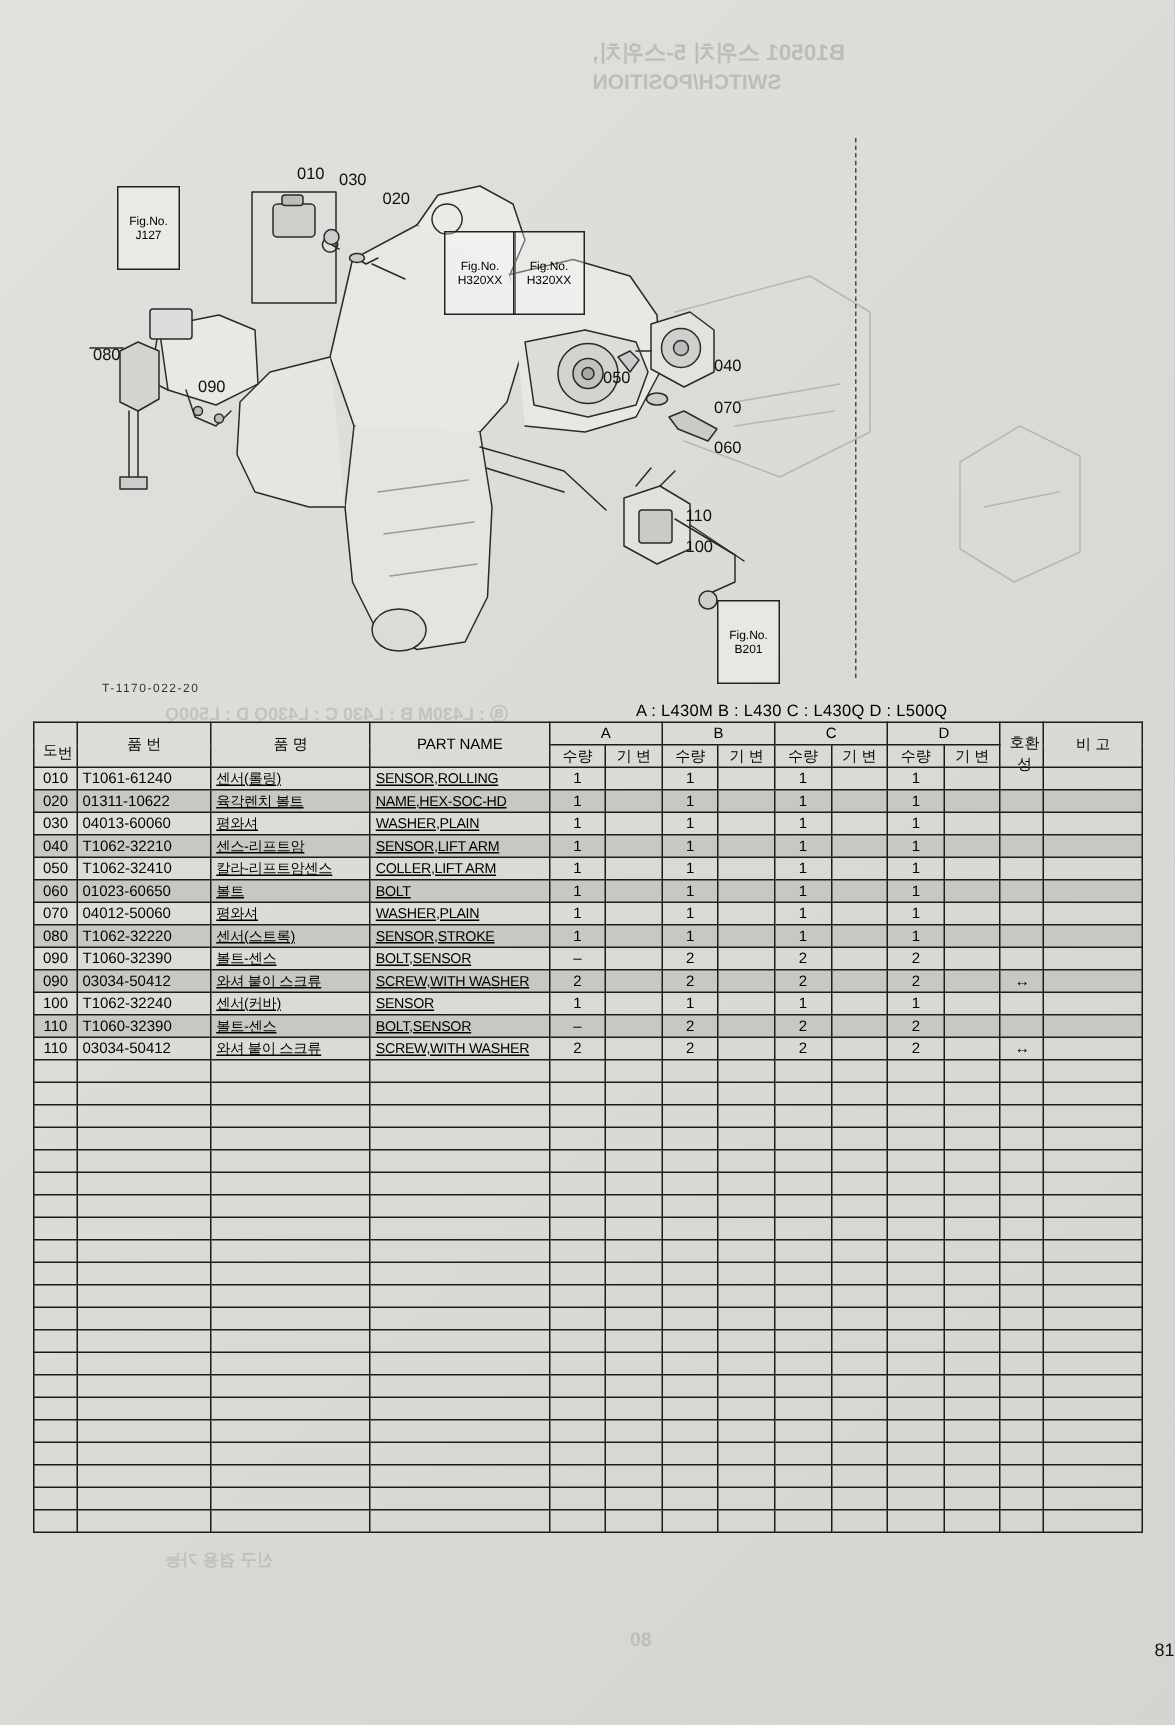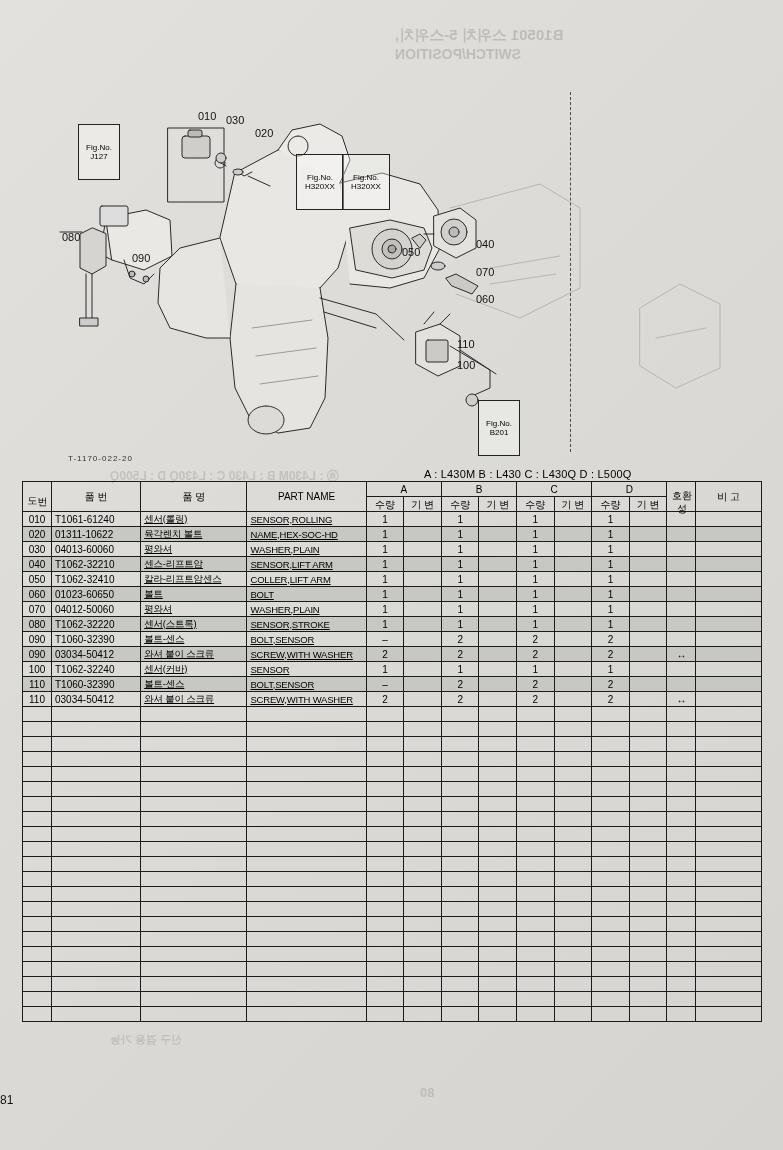--- a/index.html
+++ b/index.html
@@ -94,21 +94,21 @@
     writing-mode:vertical-rl;text-orientation:upright;letter-spacing:1px;
     display:inline-block;line-height:1;
   }
   
   .legend{
     position:absolute;left:22px;top:1037px;width:740px;text-align:center;
     font-size:10.5px;color:#222;
   }
   .legend span{margin:0 14px;}
   .pageno{
-    position:absolute;left:0;top:1093px;width:783px;text-align:left;
+    position:absolute;left:0;top:1093px;width:783px;text-align:right;
     font-size:12px;color:#111;
   }
 </style>
 </head>
 <body>
 
 <div class="page">
   <div class="sheet"></div>
 
   <div class="ghost g1">B10501 스위치 5-스위치,</div>

